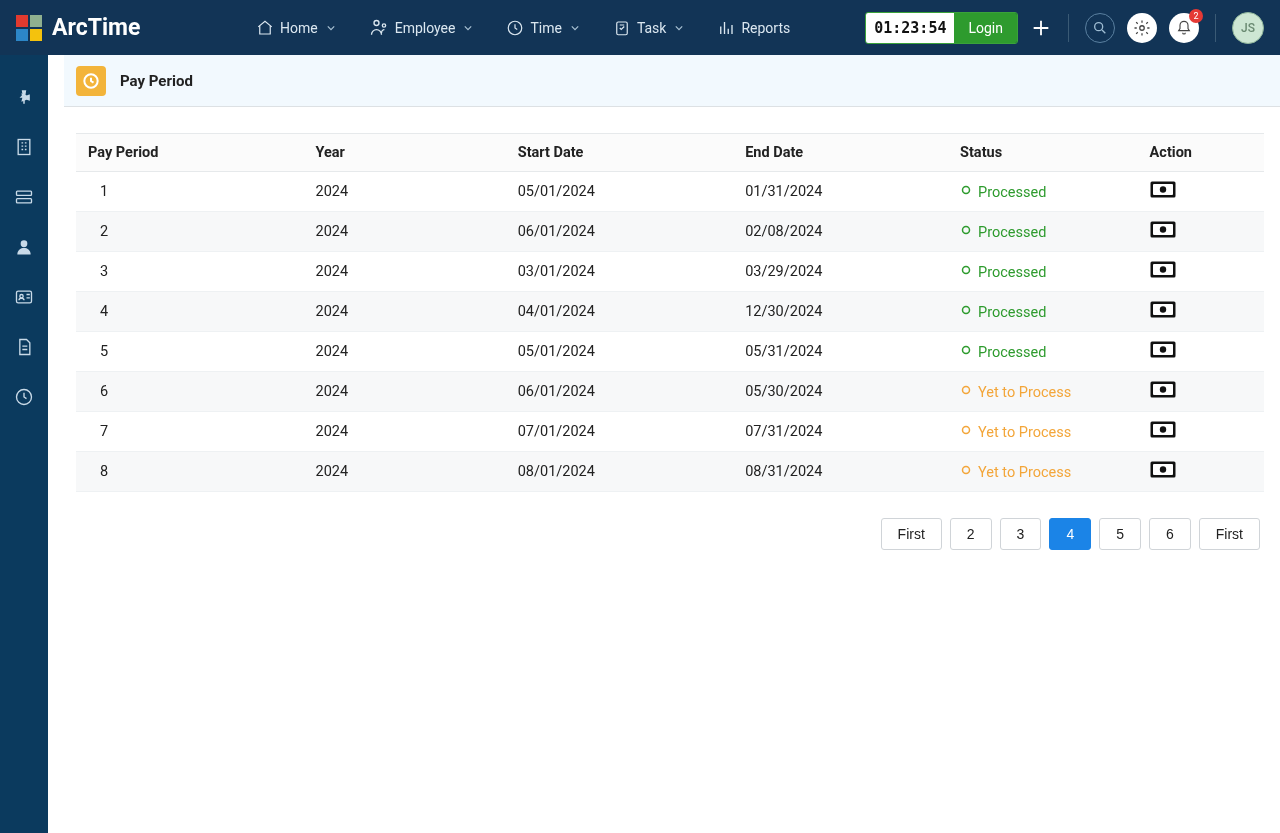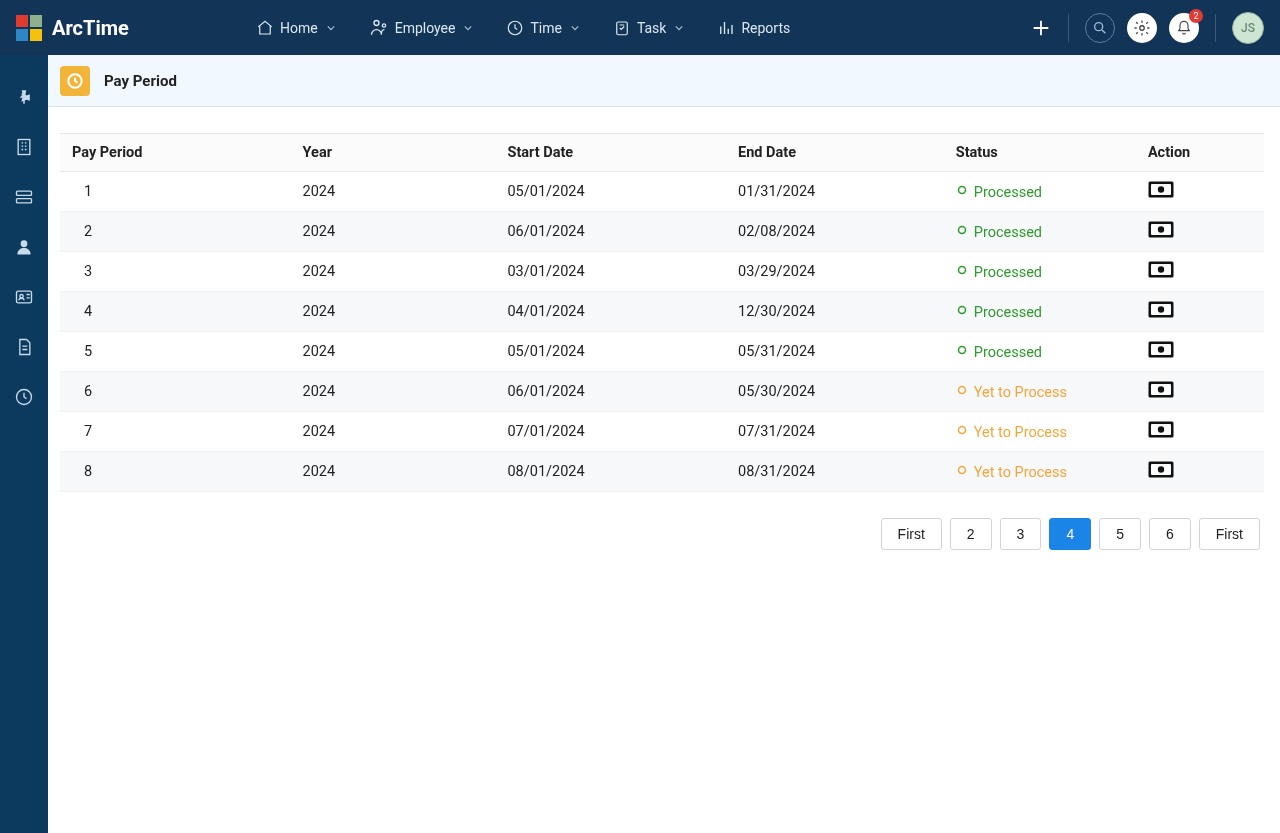--- a/index.html
+++ b/index.html
@@ -33,21 +33,21 @@
       display: grid;
       grid-template-columns: 1fr 1fr;
       grid-template-rows: 1fr 1fr;
       gap: 2px;
     }
     .sq { width: 100%; height: 100%; }
     .sq.r { background: #e13a2f; }
     .sq.g { background: #8fb08f; }
     .sq.b { background: #2c86c7; }
     .sq.y { background: #f4c20d; }
-    .logo-text { font-size: 20px; font-weight: 700; color: #fff; }
+    .logo-text { font-size: 23px; font-weight: 700; color: #fff; }
 
     .nav-menu {
       display: flex;
       gap: 34px;
       align-items: center;
       flex: 1;
     }
     .nav-item {
       display: flex;
       align-items: center;
@@ -138,21 +138,21 @@
       gap: 26px;
     }
     .sb-item {
       width: 24px; height: 24px;
       display: flex; align-items: center; justify-content: center;
       cursor: pointer;
       color: #c9dae8;
     }
 
     
-    .main { flex: 1; display: flex; flex-direction: column; }
+    .main { flex: 1; display: flex; flex-direction: column; margin-left: 16px; }
     .page-header {
       height: 52px;
       background: #f2f9fe;
       border-bottom: 1px solid #dde1e4;
       display: flex;
       align-items: center;
       padding-left: 12px;
       gap: 14px;
     }
     .page-icon {
@@ -287,20 +287,24 @@
     </div>
     <div class="nav-item">
       <svg width="18" height="18" viewBox="0 0 24 24" fill="none" stroke="#dbe7f0" stroke-width="1.8">
           <path d="M5 20V10M10 20V4M15 20v-7M20 20V8"></path>
         </svg>
       <span>Reports</span>
     </div>
   </div>
 
   <div class="topbar-right">
+    <div class="timer-login">
+      <div class="timer">01:23:54</div>
+      <div class="login-btn">Login</div>
+    </div>
     <div class="plus-btn">
       <svg width="22" height="22" viewBox="0 0 24 24" fill="none" stroke="#fff" stroke-width="2">
           <path d="M12 4v16M4 12h16"></path>
         </svg>
     </div>
     <div class="vsep"></div>
     <div class="circ-btn circ-outline">
       <svg width="16" height="16" viewBox="0 0 24 24" fill="none" stroke="#9fbdd3" stroke-width="2">
           <circle cx="10" cy="10" r="6"></circle>
           <path d="M15 15l5 5"></path>

